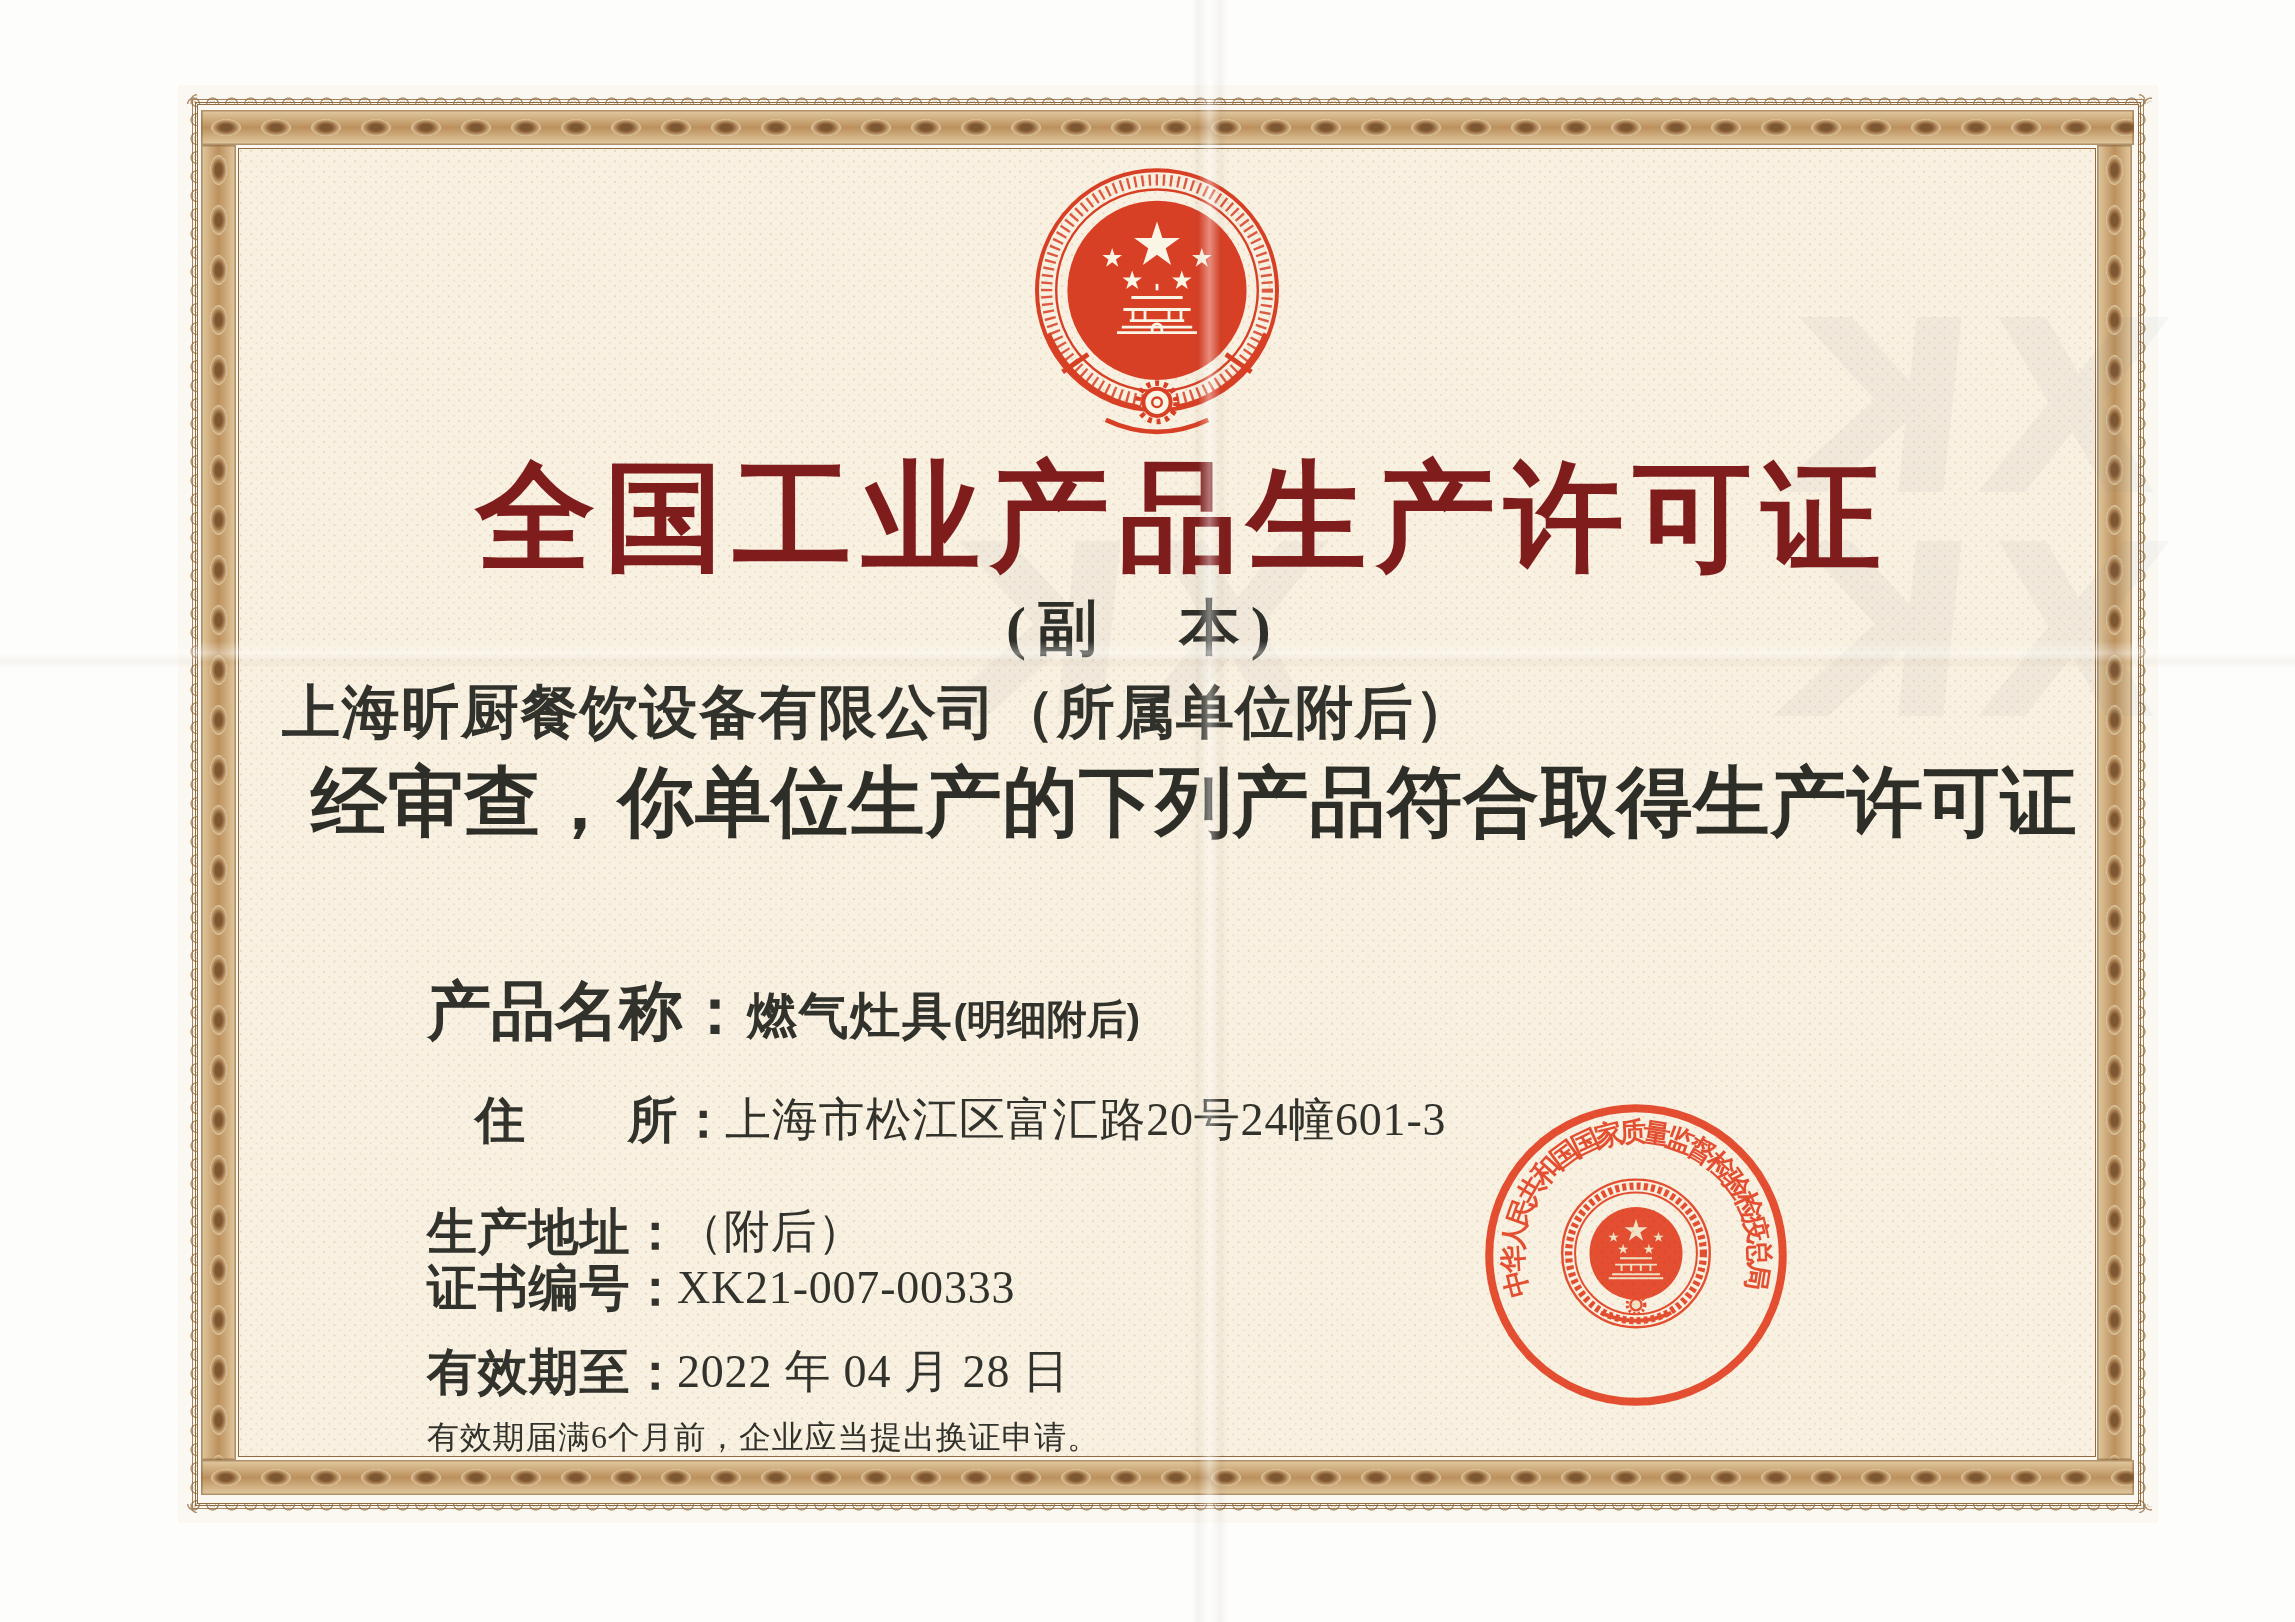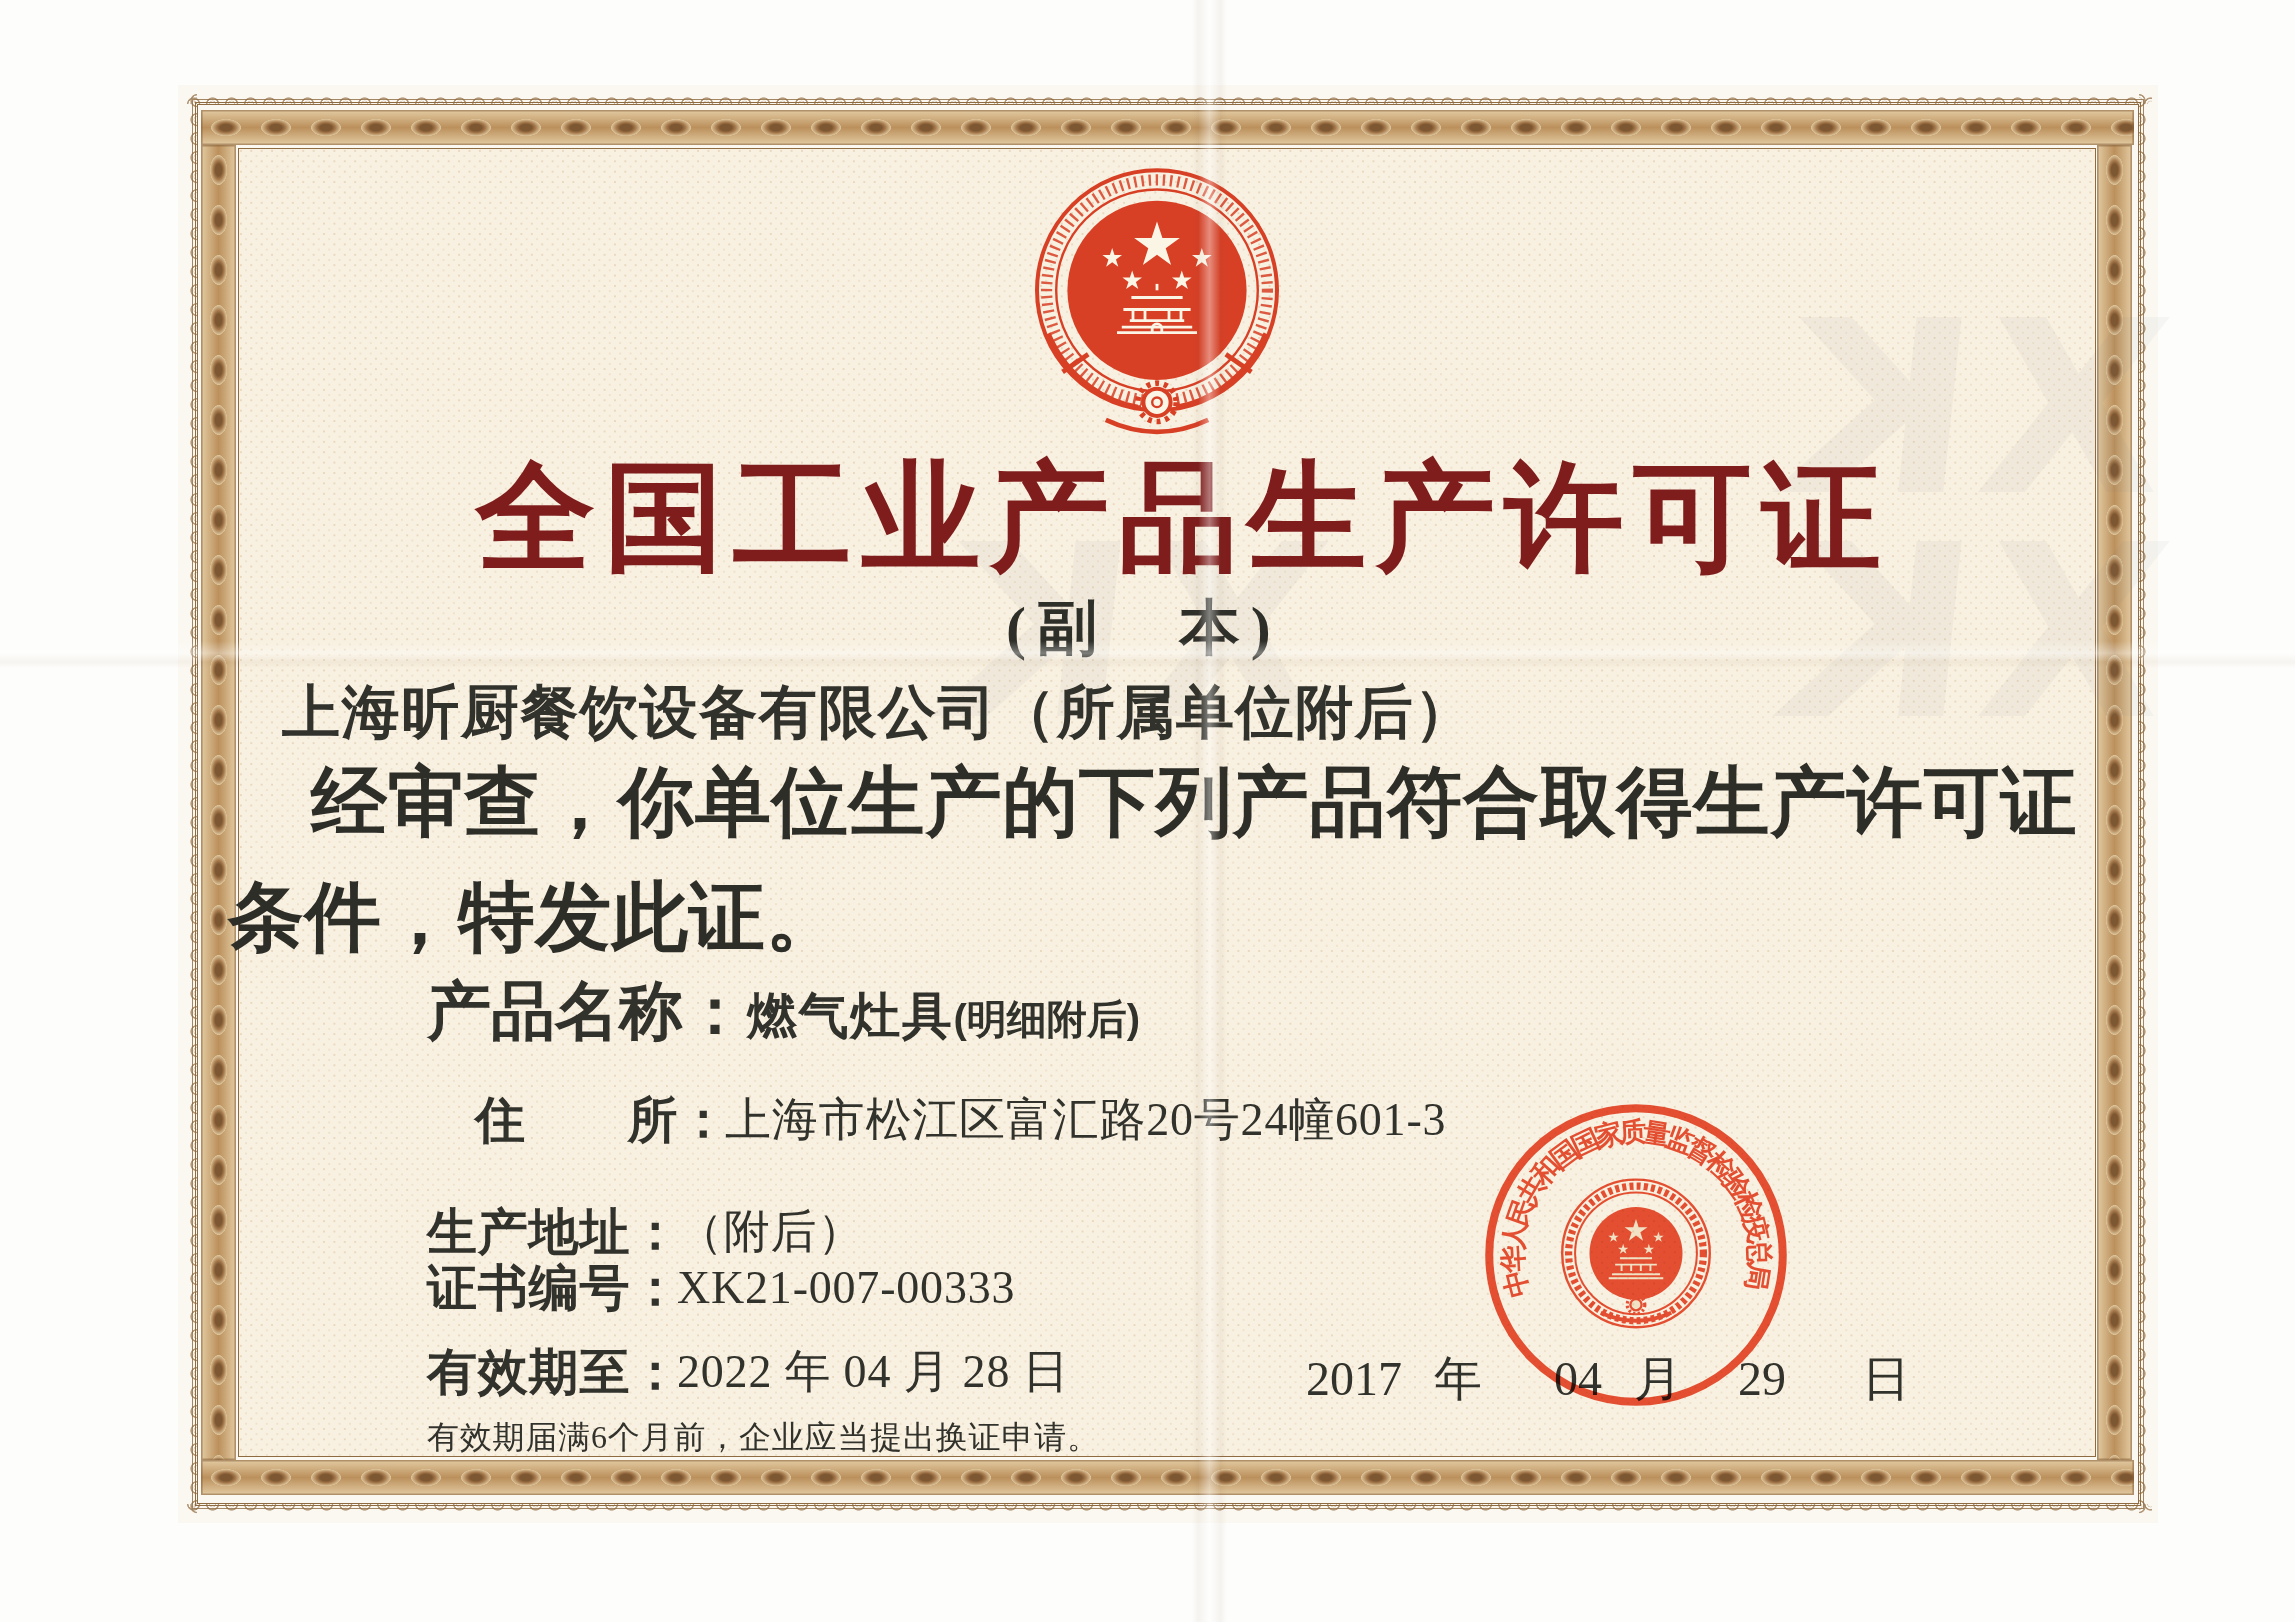--- a/index.html
+++ b/index.html
@@ -178,21 +178,20 @@
           <circle cx="170" cy="300" r="6" fill="none" stroke="#d84026" stroke-width="3"></circle>
         </g>
       </svg>
     </div>
 
     <div class="abs title">全国工业产品生产许可证</div>
     <div class="abs subtitle">(副　本)</div>
     <div class="abs company">上海昕厨餐饮设备有限公司（所属单位附后）</div>
 
     <div class="abs body-line body1">经审查，你单位生产的下列产品符合取得生产许可证</div>
-    <div class="abs body-line body2">条件，特发此证。</div>
 
     <div class="abs product-line">
       <span class="product-label">产品名称：</span><span class="product-value">燃气灶具</span><span class="product-note">(明细附后)</span>
     </div>
 
     <div class="abs field-row row-zhusuo">
       <span class="field-label">住　　所：</span>
       <span class="field-value">上海市松江区富汇路20号24幢601-3</span>
     </div>
     <div class="abs field-row row-dizhi">
@@ -203,23 +202,20 @@
       <span class="field-label">证书编号：</span>
       <span class="field-value">XK21-007-00333</span>
     </div>
     <div class="abs field-row row-youxiaoqi">
       <span class="field-label">有效期至：</span>
       <span class="field-value">2022 年 04 月 28 日</span>
     </div>
 
     <div class="abs renewal">有效期届满6个月前，企业应当提出换证申请。</div>
 
-    <div class="abs issue-date">
-      <span class="d-year">2017</span><span class="d-ylab">年</span><span class="d-month">04</span><span class="d-mlab">月</span><span class="d-day">29</span><span class="d-dlab">日</span>
-    </div>
 
     <div class="abs seal-box">
       <svg width="324" height="324" viewBox="0 0 404 404">
         <defs>
           <polygon id="sstar" points="0,-30 6.74,-9.27 28.53,-9.27 10.9,3.54 17.63,24.27 0,11.46 -17.63,24.27 -10.9,3.54 -28.53,-9.27 -6.74,-9.27"></polygon>
           <path id="sealArc" d="M68.6,250.6 A142,142 0 1 1 335.4,250.6" fill="none"></path>
         </defs>
         <circle cx="202" cy="202" r="183" fill="none" stroke="#ea4b2e" stroke-width="10"></circle>
         <text font-family="Liberation Serif, DejaVu Serif, serif" font-size="34" font-weight="bold" fill="#ea4b2e" letter-spacing="-6">
           <textPath href="#sealArc">中华人民共和国国家质量监督检验检疫总局</textPath>

